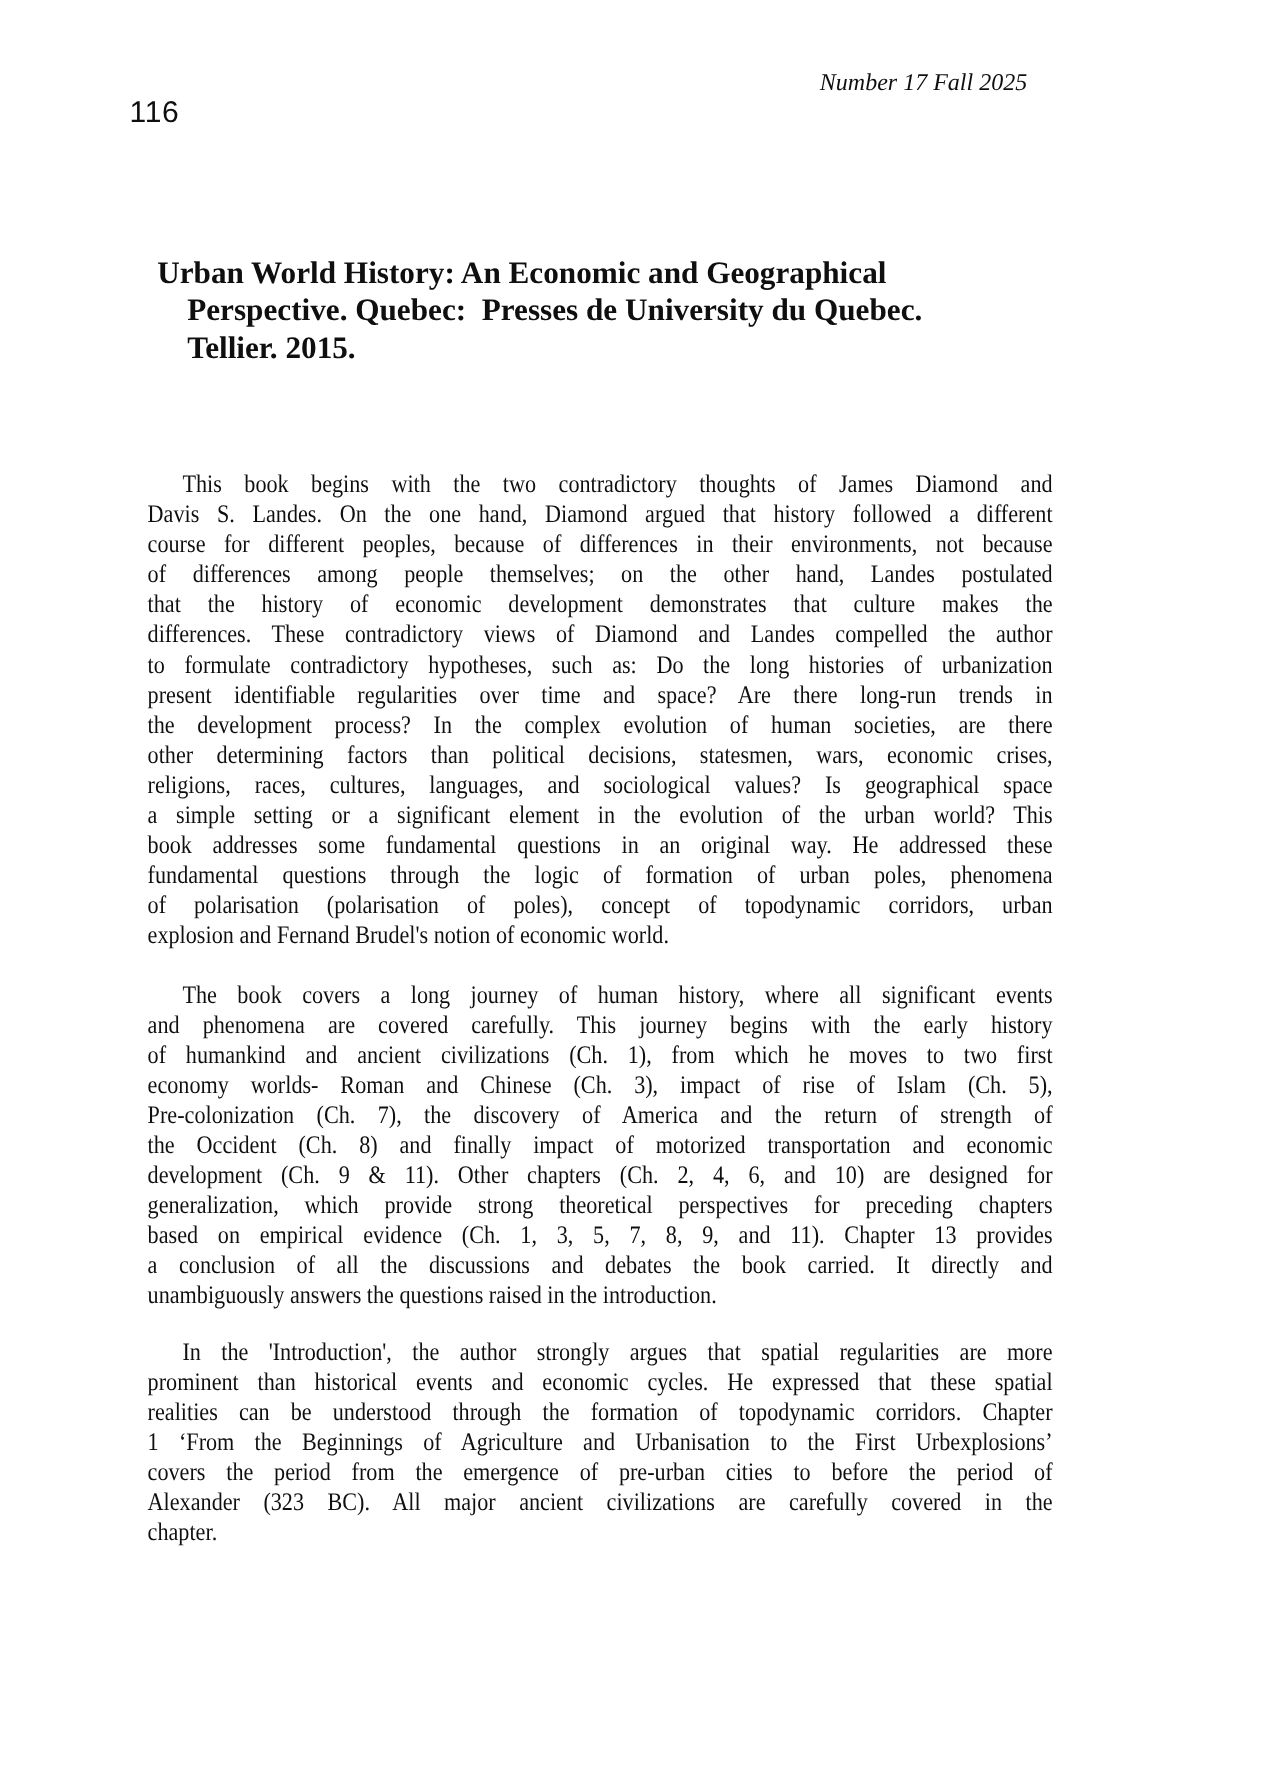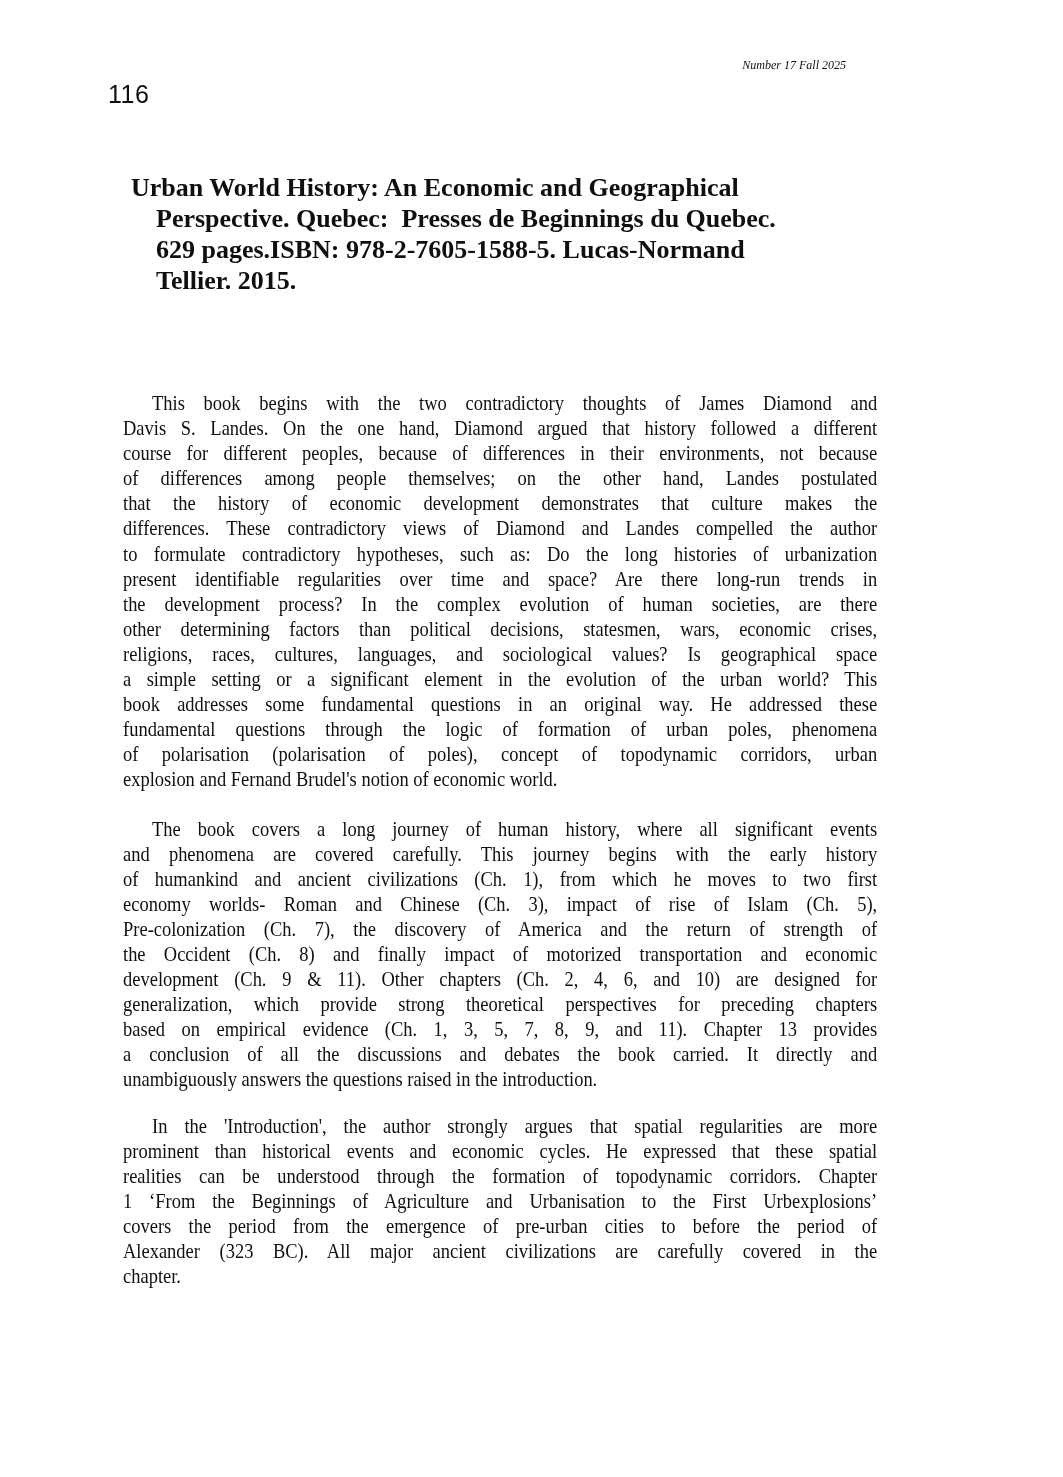--- a/index.html
+++ b/index.html
@@ -12,22 +12,22 @@
     width: 1063px;
     height: 1477px;
     background: #ffffff;
     color: #0f0f0f;
     font-family: "Liberation Serif", serif;
     overflow: hidden;
   }
   .issue-header {
     position: absolute;
     top: 58px;
-    right: 217px;
-    font-size: 12px;
+    right: 207px;
+    font-size: 20px;
     font-style: italic;
     white-space: nowrap;
   }
   .page-number {
     position: absolute;
     top: 80px;
     left: 108px;
     font-family: "Liberation Sans", sans-serif;
     font-size: 25px;
     letter-spacing: 0.5px;
@@ -41,20 +41,21 @@
     font-weight: bold;
     line-height: 31px;
     text-align: left;
   }
   .title-block .line {
     padding-left: 33px;
     white-space: pre-wrap; 
   }
   .title-block .line:first-child {
     padding-left: 8px;
+    margin-top: 40px;
   }
   .body-text {
     position: absolute;
     top: 391px;
     left: 123px;
     width: 857px;              
     font-size: 21px;
     line-height: 25.1px;
     transform: scaleX(0.88);   
     transform-origin: 0 0;
@@ -76,22 +77,21 @@
 <body>
 
 <div class="page">
 
   <div class="issue-header">Number 17 Fall 2025</div>
 
   <div class="page-number">116</div>
 
   <div class="title-block">
       <div class="line">Urban World History: An Economic and Geographical</div>
-      <div class="line">Perspective. Quebec:  Presses de Beginnings du Quebec.</div>
-      <div class="line">629 pages.ISBN: 978-2-7605-1588-5. Lucas-Normand</div>
+      <div class="line">Perspective. Quebec:  Presses de University du Quebec.</div>
       <div class="line">Tellier. 2015.</div>
     </div>
 
   <div class="body-text">
     <div class="para para-1">
         <div class="line">This book begins with the two contradictory thoughts of James Diamond and</div>
         <div class="line">Davis S. Landes. On the one hand, Diamond argued that history followed a different</div>
         <div class="line">course for different peoples, because of differences in their environments, not because</div>
         <div class="line">of differences among people themselves; on the other hand, Landes postulated</div>
         <div class="line">that the history of economic development demonstrates that culture makes the</div>

